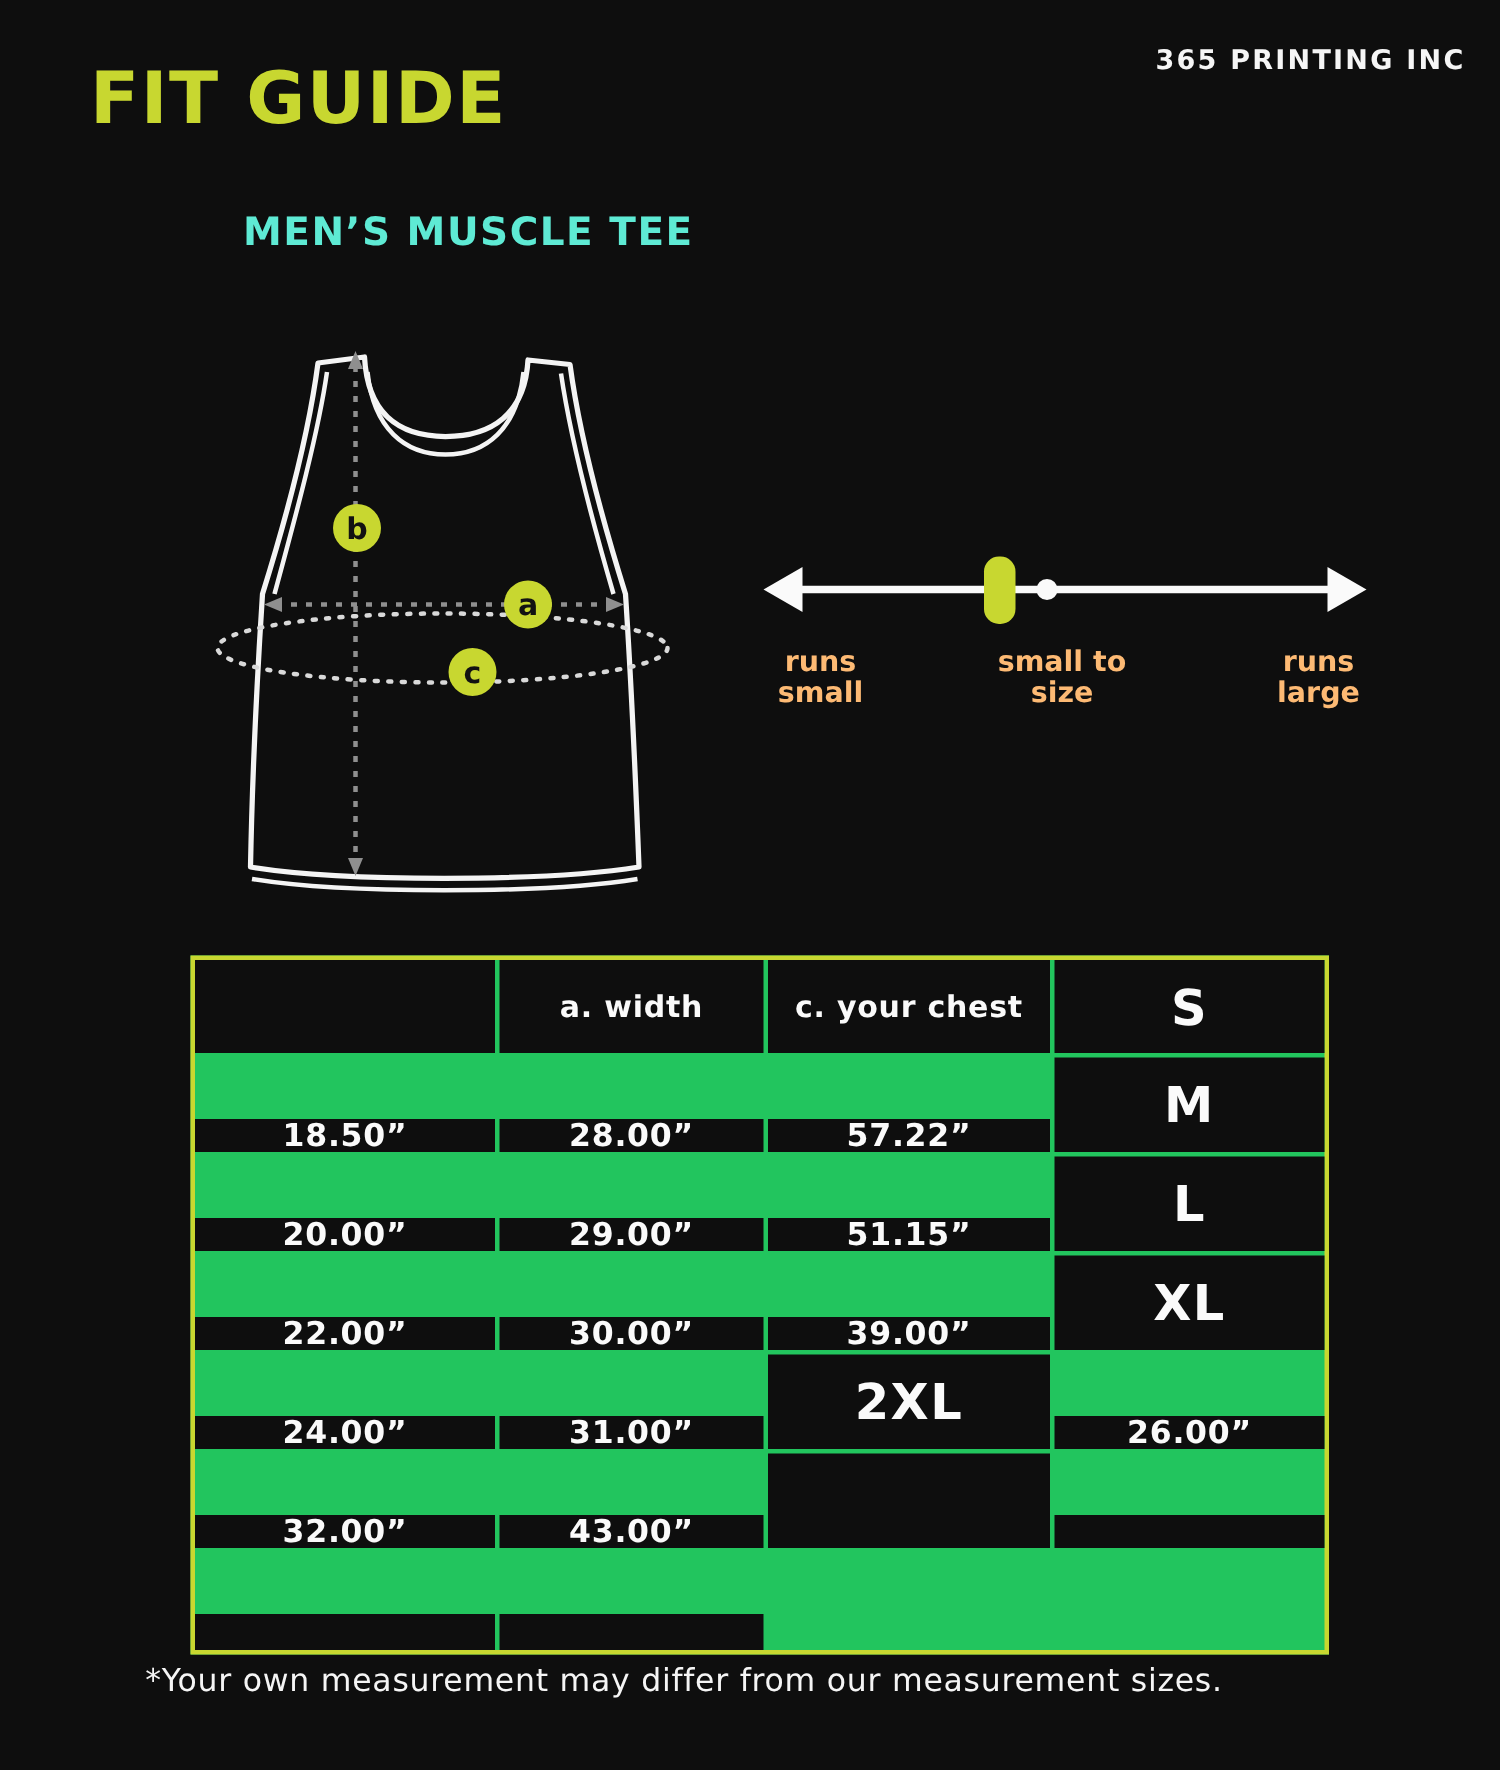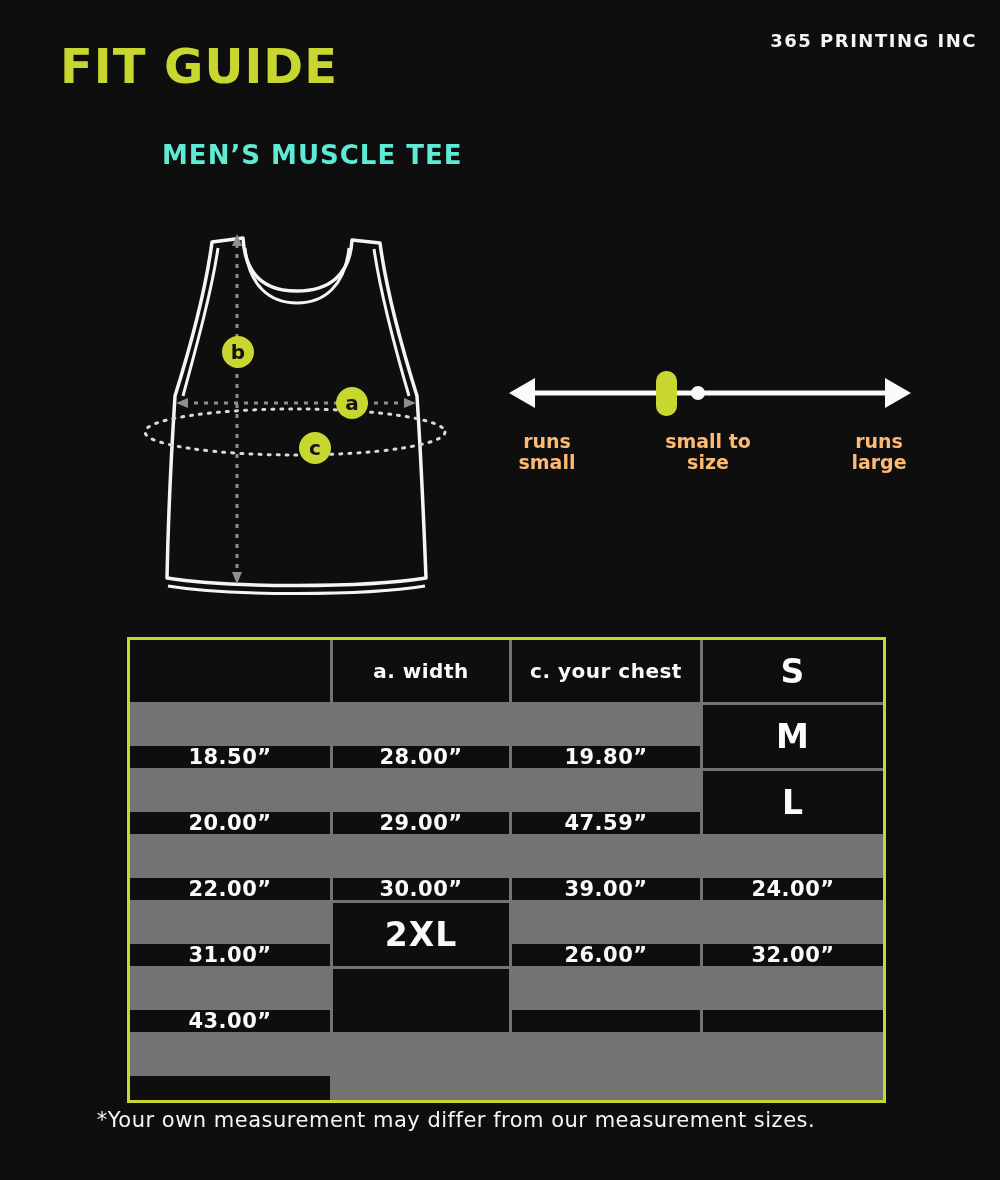--- a/index.html
+++ b/index.html
@@ -43,21 +43,21 @@
   .scale-label.right{left:374px;}
 
   
   .size-table{
     position:absolute;left:127px;top:637px;
     width:759px;height:466px;box-sizing:border-box;
     border:3px solid #c8d730;
     display:grid;
     grid-template-columns:200px 176px 188px 1fr;
     grid-template-rows:62px 63px 63px 63px 63px 63px 1fr;
-    gap:3px;background:#737373;
+    gap:3px;background:#22c55e;
   }
   .cell{
     background:#0e0e0e;
     display:flex;align-items:center;justify-content:center;
     color:#fafafa;
   }
   .cell.head{font-size:20px;font-weight:bold;letter-spacing:.5px;}
   .cell.size{font-size:33px;font-weight:800;letter-spacing:1px;}
   .cell.val{font-size:21px;font-weight:bold;letter-spacing:.5px;margin-top:41px;}
 
@@ -139,32 +139,33 @@
   </div>
 
   <div class="size-table">
     <div class="cell head"></div>
     <div class="cell head">a. width</div>
     <div class="cell head">c. your chest</div>
 
     <div class="cell size">S</div>
     <div class="cell val">18.50”</div>
     <div class="cell val">28.00”</div>
-    <div class="cell val">19.80”</div>
+    <div class="cell val">57.22”</div>
 
     <div class="cell size">M</div>
     <div class="cell val">20.00”</div>
     <div class="cell val">29.00”</div>
-    <div class="cell val">47.59”</div>
+    <div class="cell val">51.15”</div>
 
     <div class="cell size">L</div>
     <div class="cell val">22.00”</div>
     <div class="cell val">30.00”</div>
     <div class="cell val">39.00”</div>
 
+    <div class="cell size">XL</div>
     <div class="cell val">24.00”</div>
     <div class="cell val">31.00”</div>
 
     <div class="cell size">2XL</div>
     <div class="cell val">26.00”</div>
     <div class="cell val">32.00”</div>
     <div class="cell val">43.00”</div>
 
     <div class="cell size"></div>
     <div class="cell val"></div>

